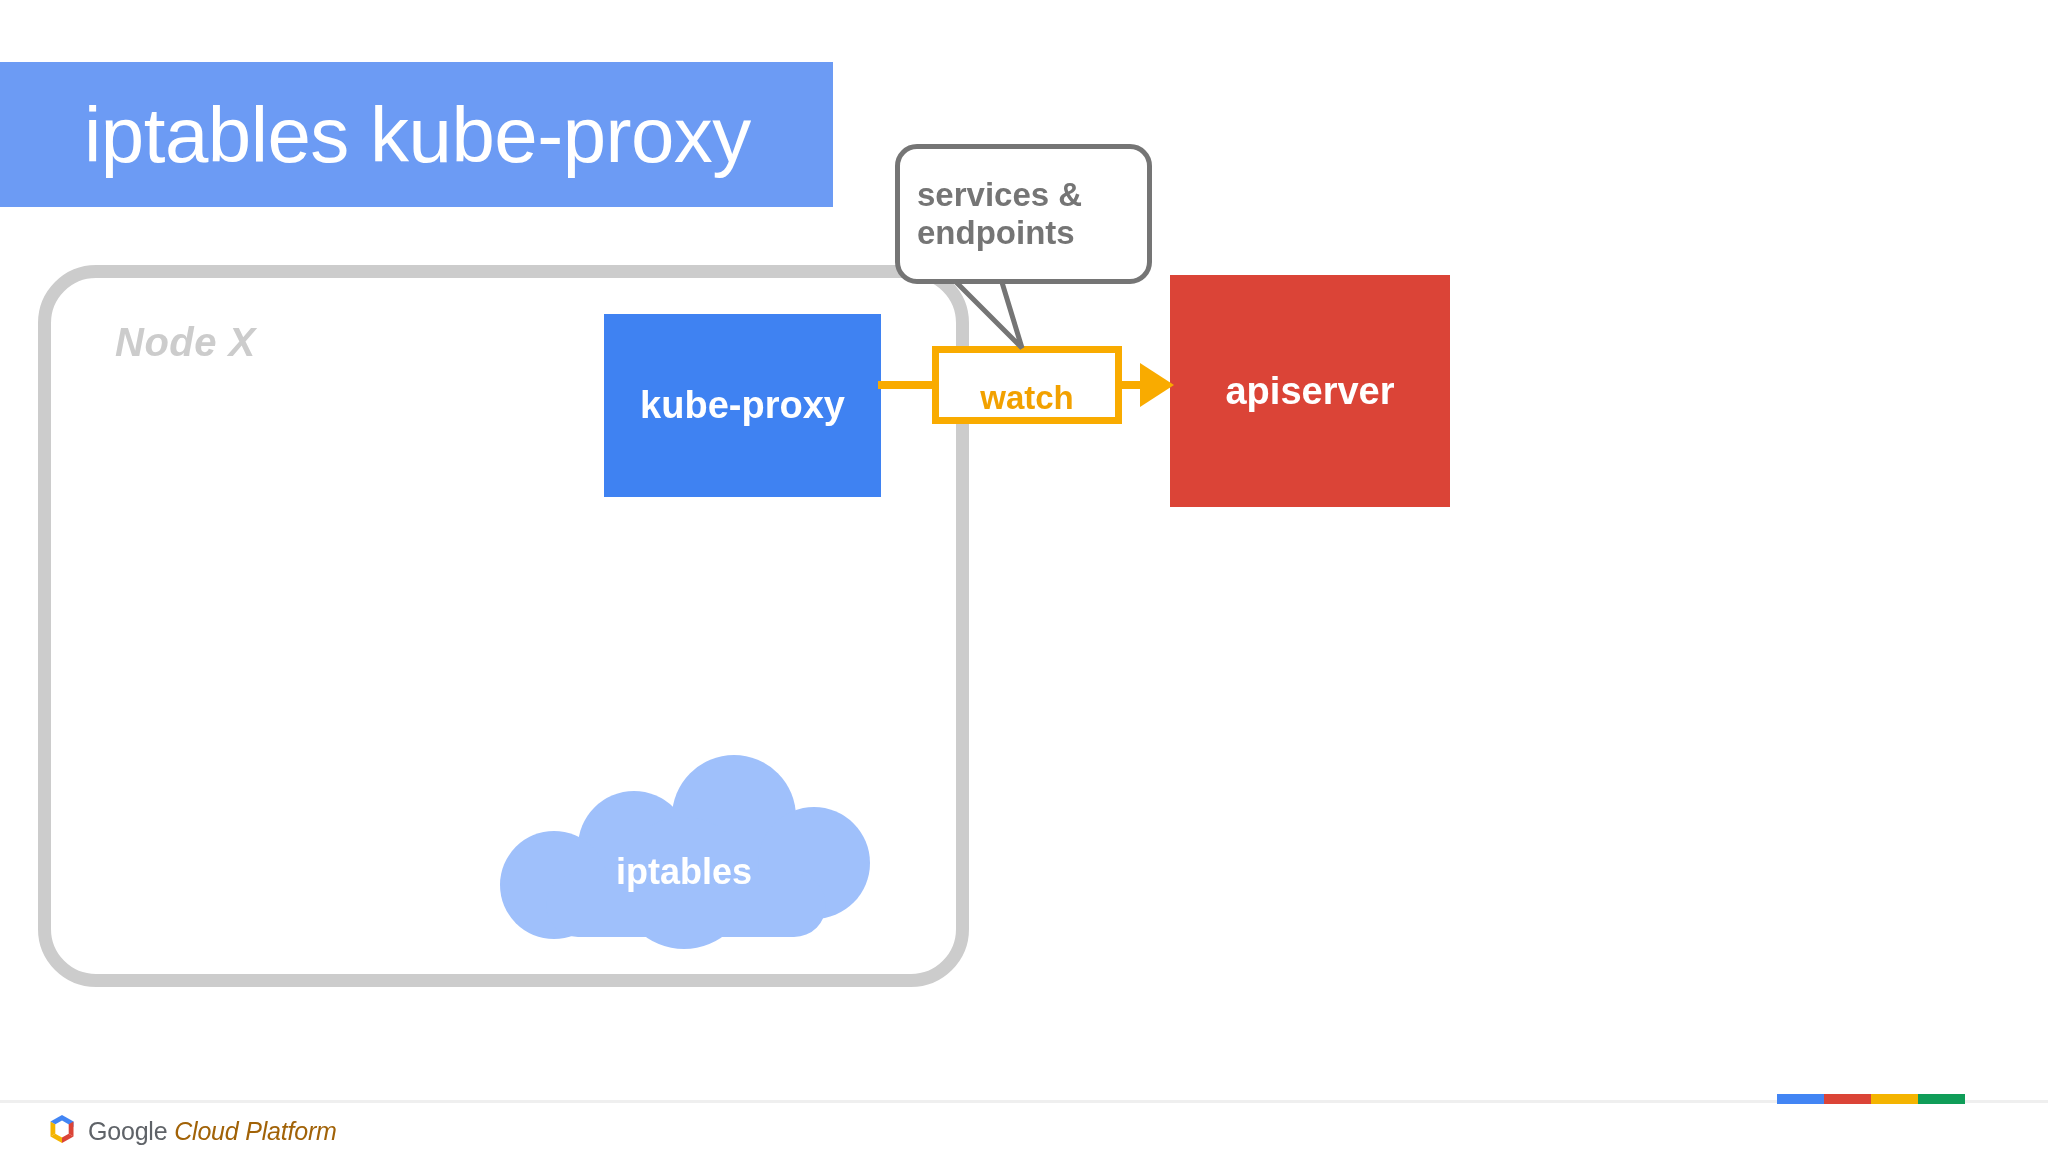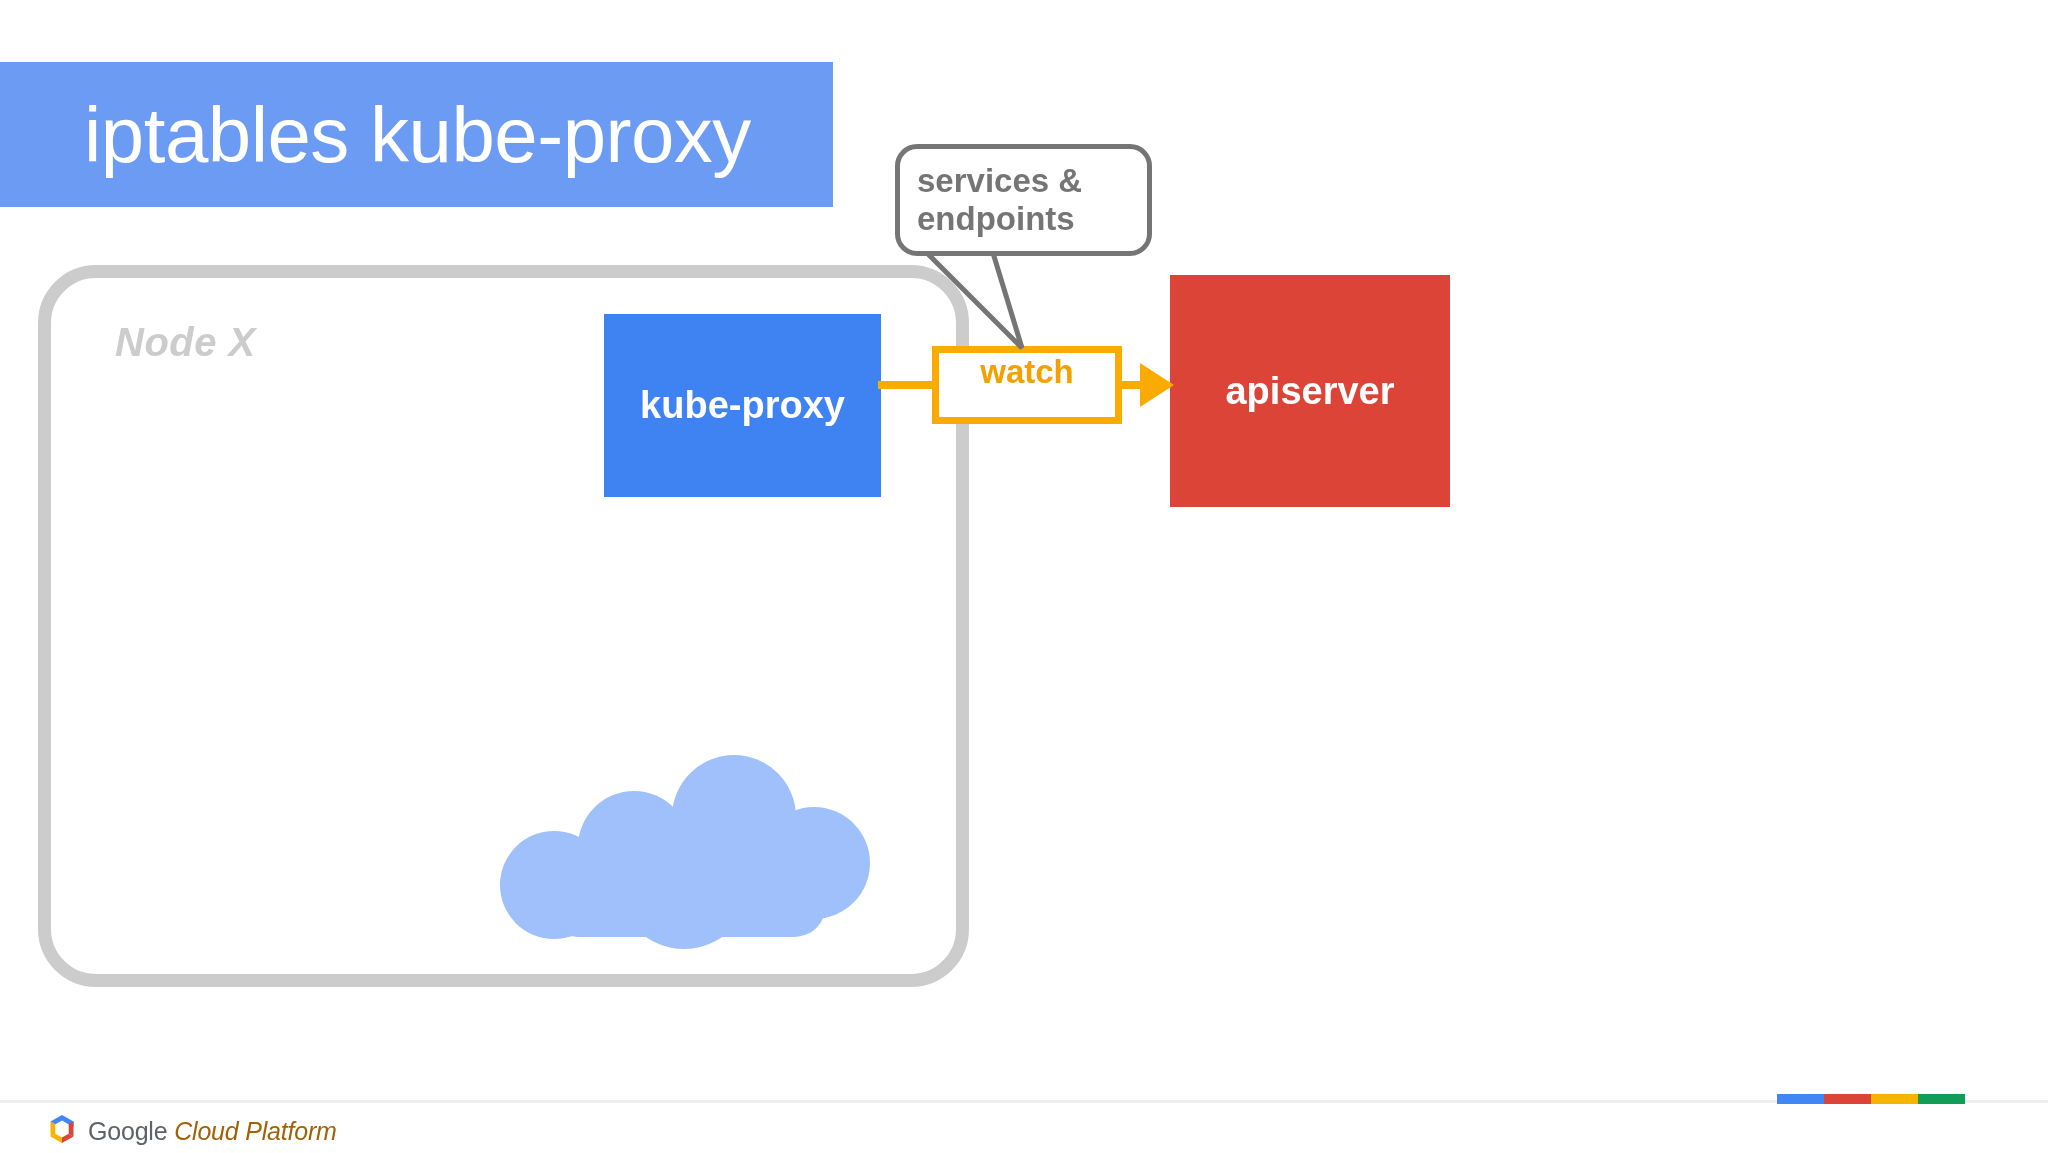--- a/index.html
+++ b/index.html
@@ -86,21 +86,21 @@
   #watch-box {
     position: absolute;
     left: 932px;
     top: 346px;
     width: 190px;
     height: 78px;
     background: #ffffff;
     border: 7px solid #F9AB00;
     box-sizing: border-box;
     display: flex;
-    align-items: flex-start;
+    align-items: flex-end;
     justify-content: center;
     z-index: 6;
   }
   #watch-label {
     color: #F2A100;
     font-size: 33px;
     font-weight: bold;
     white-space: nowrap;
   }
 
@@ -154,21 +154,21 @@
     font-weight: bold;
     white-space: nowrap;
   }
 
   
   #bubble {
     position: absolute;
     left: 895px;
     top: 144px;
     width: 257px;
-    height: 112px;
+    height: 140px;
     border: 5px solid #757575;
     border-radius: 22px;
     background: #ffffff;
     box-sizing: border-box;
     display: flex;
     flex-direction: column;
     justify-content: center;
     z-index: 7;
   }
   #bubble-text {
@@ -263,20 +263,21 @@
     <svg width="400" height="197" viewBox="0 0 400 197" xmlns="http://www.w3.org/2000/svg" aria-hidden="true">
       <g fill="#9FC0FB">
         <circle cx="250" cy="62" r="62"></circle>
         <circle cx="150" cy="92" r="56"></circle>
         <circle cx="330" cy="108" r="56"></circle>
         <circle cx="70" cy="130" r="54"></circle>
         <circle cx="200" cy="128" r="66"></circle>
         <rect x="62" y="118" width="280" height="64" rx="32"></rect>
       </g>
     </svg>
+    <div id="cloud-label" style="color: rgb(255, 255, 255);">iptables</div>
   </div>
 
   <div id="kube-proxy-box" style="background: rgb(63, 130, 242);">
     <span id="kube-proxy-label" style="color: rgb(255, 255, 255);">kube-proxy</span>
   </div>
 
   <div id="watch-left-line" style="background: rgb(249, 171, 0);"></div>
   <div id="watch-right-line" style="background: rgb(249, 171, 0);"></div>
   <div id="watch-arrow-head" style="border-left-color: rgb(249, 171, 0);"></div>
 

